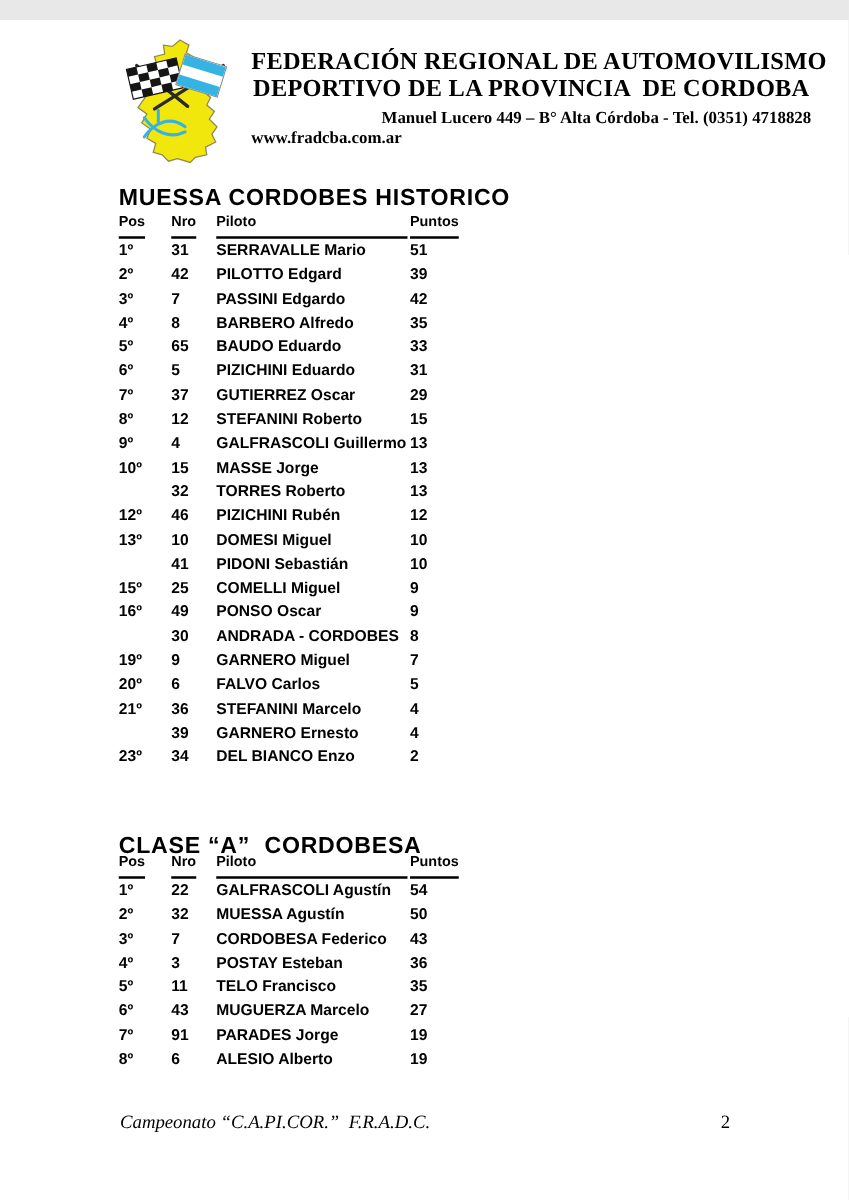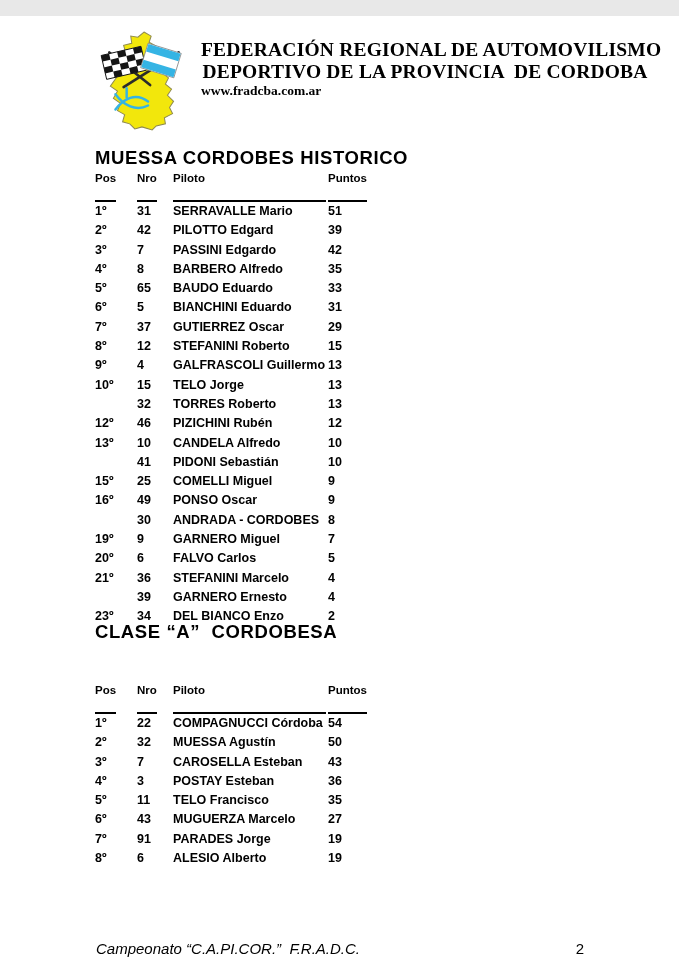--- a/index.html
+++ b/index.html
@@ -24,49 +24,49 @@
   .web-line{font-size:13.5px;line-height:16px;text-align:left;white-space:nowrap;}
   .keep-spaces{white-space:pre-wrap;}
 
   
   .section-title{
     position:absolute;left:95px;
     font-size:18.5px;font-weight:bold;letter-spacing:0.6px;
     white-space:pre;
   }
   #title-1{top:131px;}
-  #title-2{top:605px;}
+  #title-2{top:649px;}
 
   table.standings{
     position:absolute;left:95px;
     border-collapse:collapse;table-layout:fixed;
   }
   #table-1{top:156px;}
   #table-2{top:668px;}
   col.c-pos{width:42px;}
   col.c-nro{width:36px;}
   col.c-piloto{width:155px;}
   col.c-puntos{width:46px;}
   table.standings th{
     text-align:left;font-size:11.5px;font-weight:bold;
     padding:0;height:16px;vertical-align:top;white-space:nowrap;
   }
-  th .u{border-bottom:2px solid #000;padding-bottom:16px;}
+  th .u{border-bottom:2px solid #000;padding-bottom:5px;}
   th.piloto .u{display:inline-block;width:calc(100% - 2px);}
   table.standings td{
     font-size:12.5px;font-weight:bold;
     height:19.3px;padding:0;white-space:nowrap;vertical-align:middle;
     line-height:19.3px;
   }
 
   
   .footer{
-    position:absolute;top:924px;left:96px;width:488px;
+    position:absolute;top:874px;left:96px;width:488px;
     display:flex;justify-content:space-between;align-items:flex-start;
-    font-family:Liberation Sans, sans-serif;font-size:15px;
+    font-family:Liberation Serif, serif;font-size:15px;
   }
   .footer-text{font-style:italic;white-space:pre-wrap;}
   .page-num{font-style:normal;}
 
   
   .province{fill:var(--province-yellow,#f2e70c);stroke:#8f8a4f;stroke-width:1;}
   .pole{stroke:#2b2b2b;stroke-width:2.6;stroke-linecap:round;}
   .checker-bg{fill:#ffffff;stroke:#151515;stroke-width:0.9;}
   .checker{fill:var(--checker-black,#151515);}
   .arg-bg{fill:#ffffff;stroke:#8a8a8a;stroke-width:0.8;}
@@ -111,20 +111,21 @@
       <g>
         <path class="fish" d="M22,78 C30,67 42,61 54,70"></path>
         <path class="fish" d="M22,63 C30,74 42,80 54,74"></path>
         <path class="fish" d="M33,57 L33,66"></path>
       </g>
     </svg>
 
     <div class="header-text">
       <div class="org-line">FEDERACIÓN REGIONAL DE AUTOMOVILISMO</div>
       <div class="org-line keep-spaces">DEPORTIVO DE LA PROVINCIA  DE CORDOBA</div>
+      <div class="addr-line">Manuel Lucero 449 – B° Alta Córdoba - Tel. (0351) 4718828</div>
       <div class="web-line">www.fradcba.com.ar</div>
     </div>
   </div>
 
   <div class="section-title" id="title-1">MUESSA CORDOBES HISTORICO</div>
 
   <table class="standings" id="table-1">
     <colgroup>
         <col class="c-pos">
         <col class="c-nro">
@@ -166,21 +167,21 @@
         </tr>
         <tr>
           <td>5º</td>
           <td>65</td>
           <td>BAUDO Eduardo</td>
           <td>33</td>
         </tr>
         <tr>
           <td>6º</td>
           <td>5</td>
-          <td>BIANCHINI Eduardo</td>
+          <td>PIZICHINI Eduardo</td>
           <td>31</td>
         </tr>
         <tr>
           <td>7º</td>
           <td>37</td>
           <td>GUTIERREZ Oscar</td>
           <td>29</td>
         </tr>
         <tr>
           <td>8º</td>
@@ -190,39 +191,39 @@
         </tr>
         <tr>
           <td>9º</td>
           <td>4</td>
           <td>GALFRASCOLI Guillermo</td>
           <td>13</td>
         </tr>
         <tr>
           <td>10º</td>
           <td>15</td>
-          <td>TELO Jorge</td>
+          <td>MASSE Jorge</td>
           <td>13</td>
         </tr>
         <tr>
           <td></td>
           <td>32</td>
           <td>TORRES Roberto</td>
           <td>13</td>
         </tr>
         <tr>
           <td>12º</td>
           <td>46</td>
           <td>PIZICHINI Rubén</td>
           <td>12</td>
         </tr>
         <tr>
           <td>13º</td>
           <td>10</td>
-          <td>CANDELA Alfredo</td>
+          <td>DOMESI Miguel</td>
           <td>10</td>
         </tr>
         <tr>
           <td></td>
           <td>41</td>
           <td>PIDONI Sebastián</td>
           <td>10</td>
         </tr>
         <tr>
           <td>15º</td>
@@ -289,33 +290,33 @@
         <th><span class="u">Pos</span></th>
         <th><span class="u">Nro</span></th>
         <th class="piloto"><span class="u">Piloto</span></th>
         <th><span class="u">Puntos</span></th>
       </tr>
     </thead>
     <tbody>
         <tr>
           <td>1º</td>
           <td>22</td>
-          <td>COMPAGNUCCI Córdoba</td>
+          <td>GALFRASCOLI Agustín</td>
           <td>54</td>
         </tr>
         <tr>
           <td>2º</td>
           <td>32</td>
           <td>MUESSA Agustín</td>
           <td>50</td>
         </tr>
         <tr>
           <td>3º</td>
           <td>7</td>
-          <td>CAROSELLA Esteban</td>
+          <td>CORDOBESA Federico</td>
           <td>43</td>
         </tr>
         <tr>
           <td>4º</td>
           <td>3</td>
           <td>POSTAY Esteban</td>
           <td>36</td>
         </tr>
         <tr>
           <td>5º</td>

